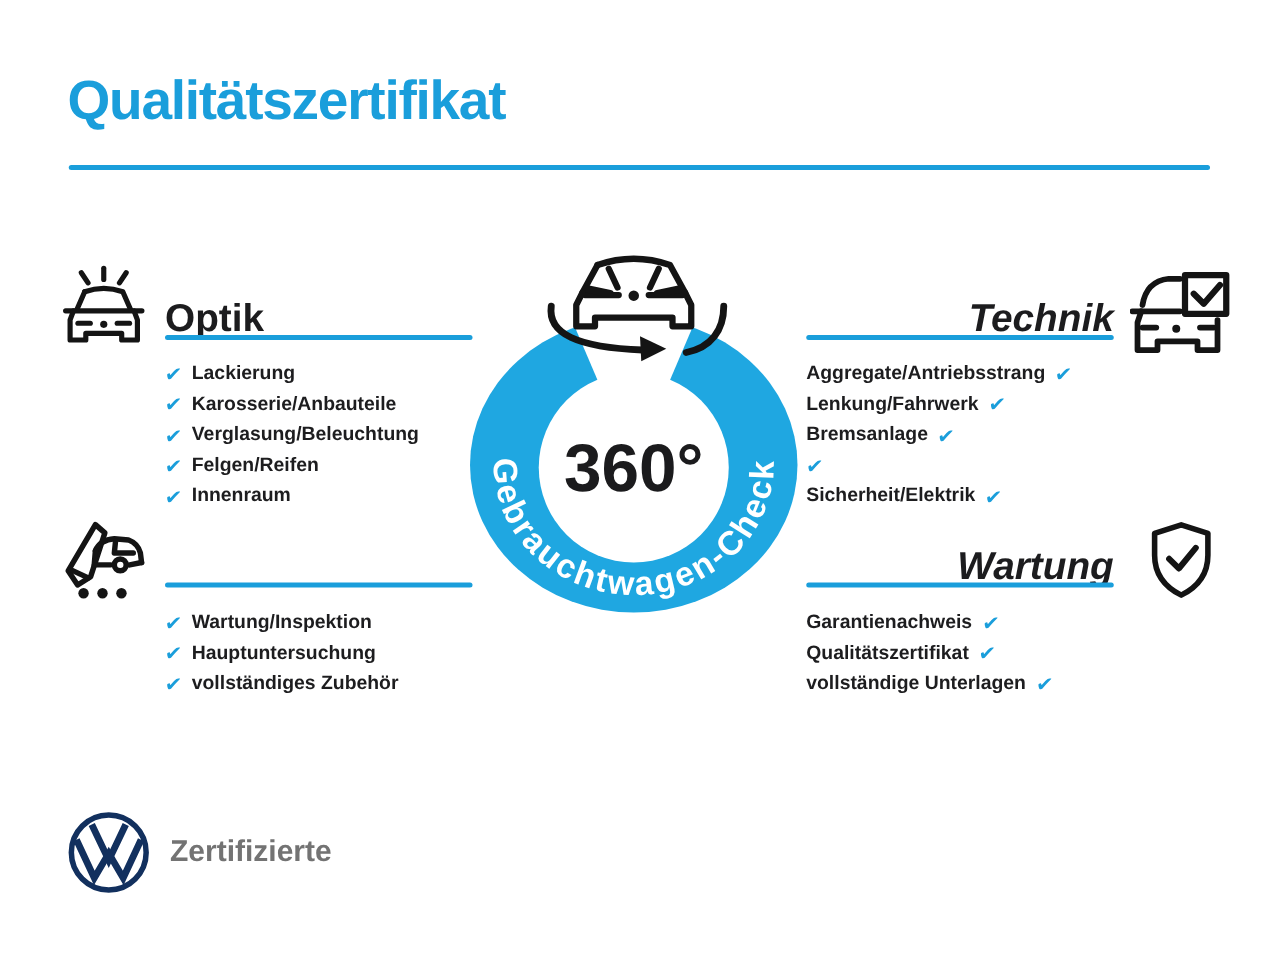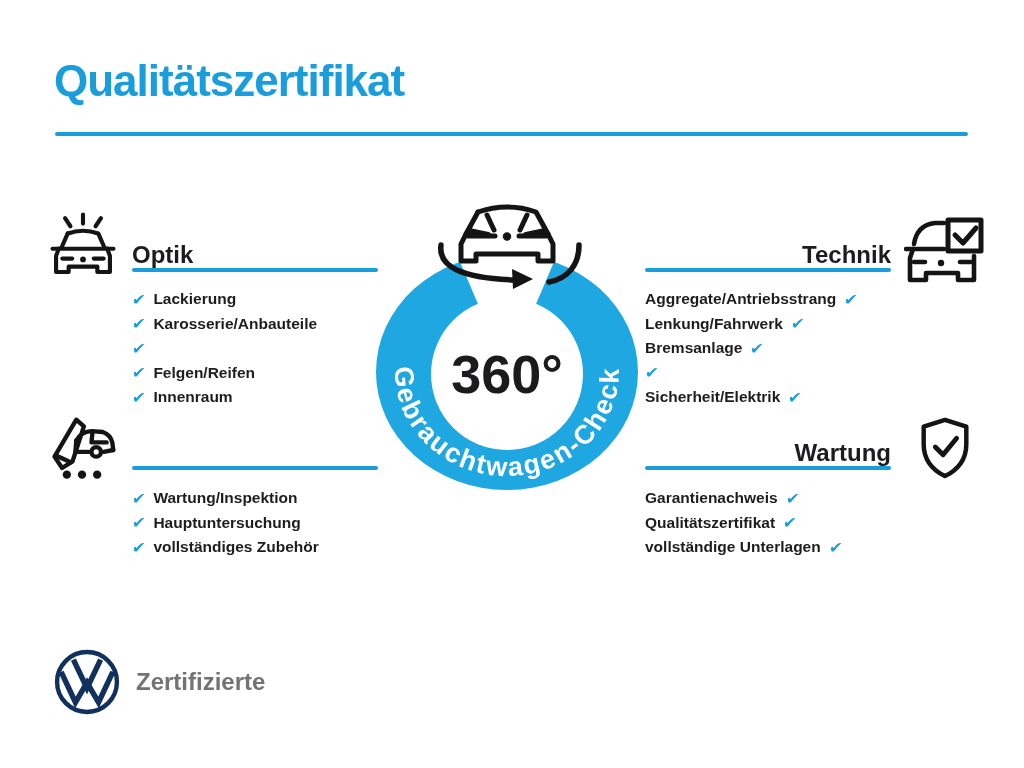--- a/index.html
+++ b/index.html
@@ -7,22 +7,22 @@
     position:relative;width:1024px;height:752px;background:#ffffff;overflow:hidden;
     font-family:"Liberation Sans","DejaVu Sans",sans-serif;color:#1c1c1e;
   }
   .abs{position:absolute;}
   .page-title{
     left:54px;top:58px;font-size:44px;line-height:46px;font-weight:bold;
     letter-spacing:-1px;color:#1a9edb;
   }
   .rule{background:#1a9edb;height:4px;border-radius:2px;}
   .top-rule{left:55px;top:132px;width:913px;}
-  .sec-head{font-size:24px;line-height:26px;font-weight:bold;color:#1c1c1e;width:246px;}
-  .sec-head.right{text-align:right;}
+  .sec-head{font-size:31px;line-height:26px;font-weight:bold;color:#1c1c1e;width:246px;}
+  .sec-head.right{text-align:right;font-style:italic;}
   .sec-rule{width:246px;height:4px;}
   .list{display:flex;flex-direction:column;width:246px;}
   .row{height:24.5px;display:flex;align-items:center;gap:8px;
        font-size:15.5px;font-weight:600;color:#1d1d1f;white-space:nowrap;}
   .row.right{}
   .check{color:#1a9edb;font-size:16px;font-weight:bold;
          font-family:"DejaVu Sans",sans-serif;transform:skewX(-6deg);}
   .brand-text{left:136px;top:668px;font-size:24px;line-height:28px;font-weight:bold;color:#737373;}
   svg{display:block;}
   .icon-stroke{fill:none;stroke:#141414;stroke-width:4.6;stroke-linecap:round;stroke-linejoin:round;}
@@ -55,20 +55,21 @@
     <div class="row">
         <span class="check">✔</span>
         <span>Lackierung</span>
       </div>
     <div class="row">
         <span class="check">✔</span>
         <span>Karosserie/Anbauteile</span>
       </div>
     <div class="row">
         <span class="check">✔</span>
+        <span>Verglasung/Beleuchtung</span>
       </div>
     <div class="row">
         <span class="check">✔</span>
         <span>Felgen/Reifen</span>
       </div>
     <div class="row">
         <span class="check">✔</span>
         <span>Innenraum</span>
       </div>
   </div>

